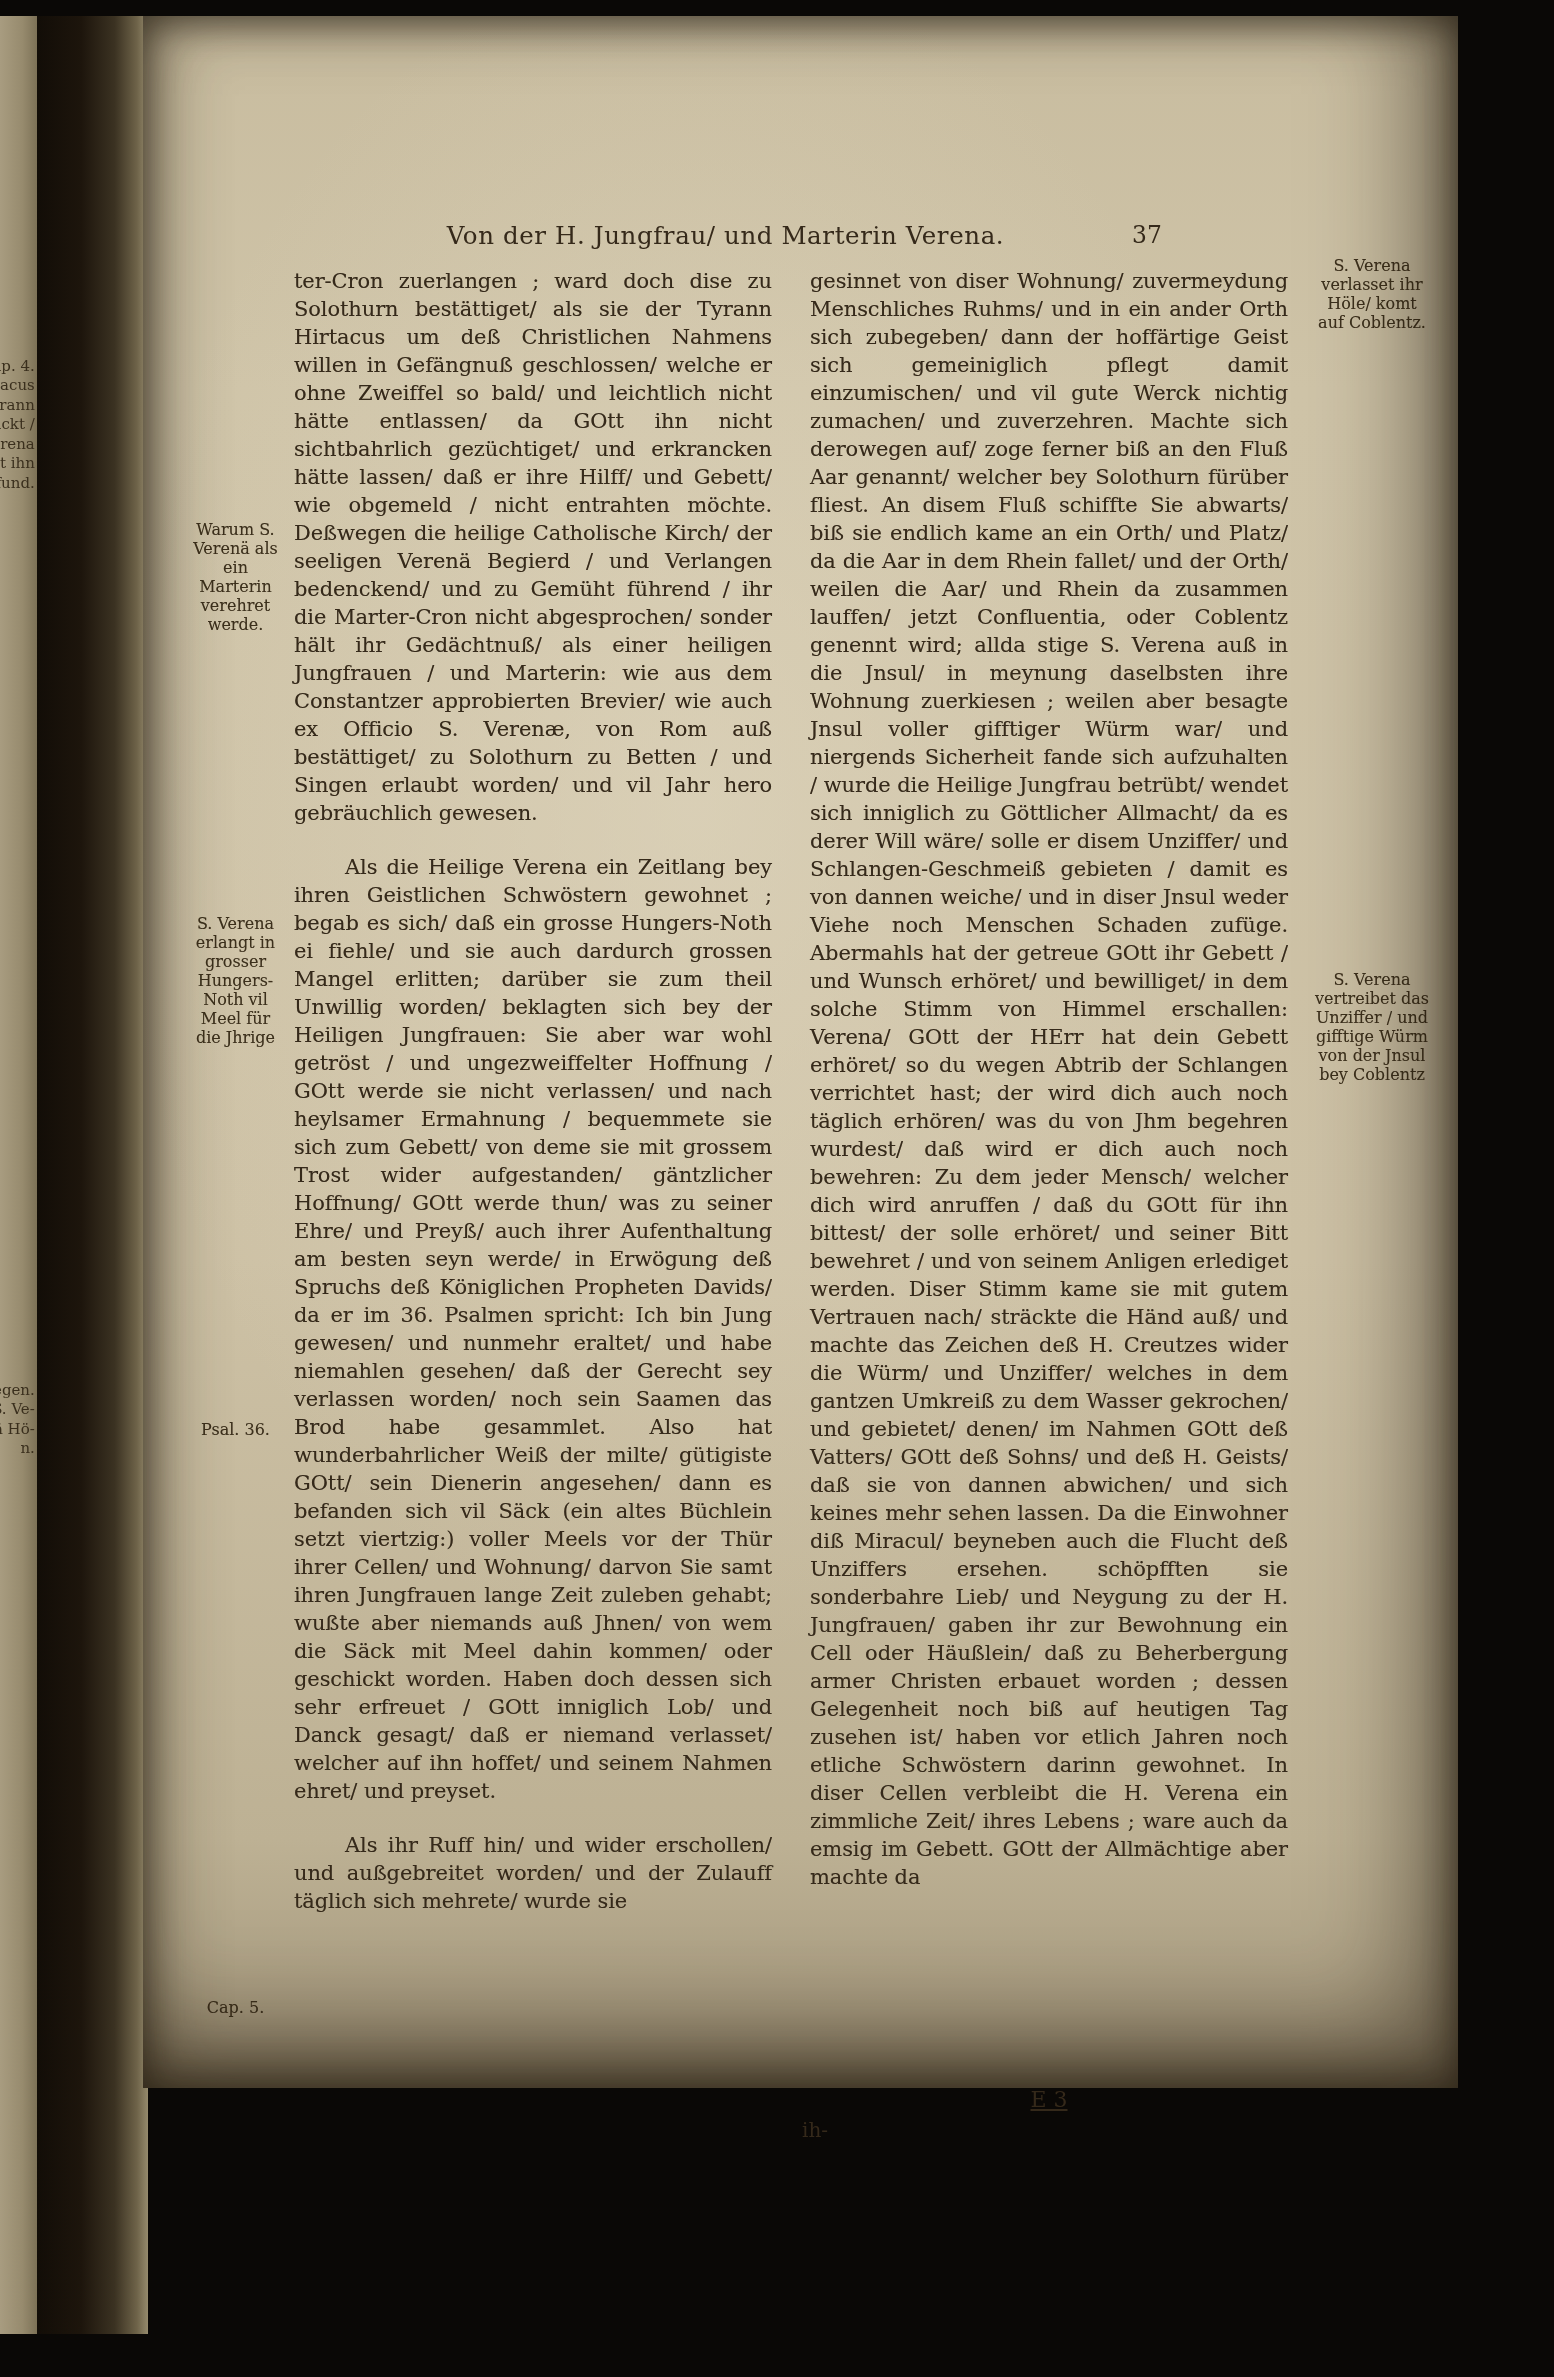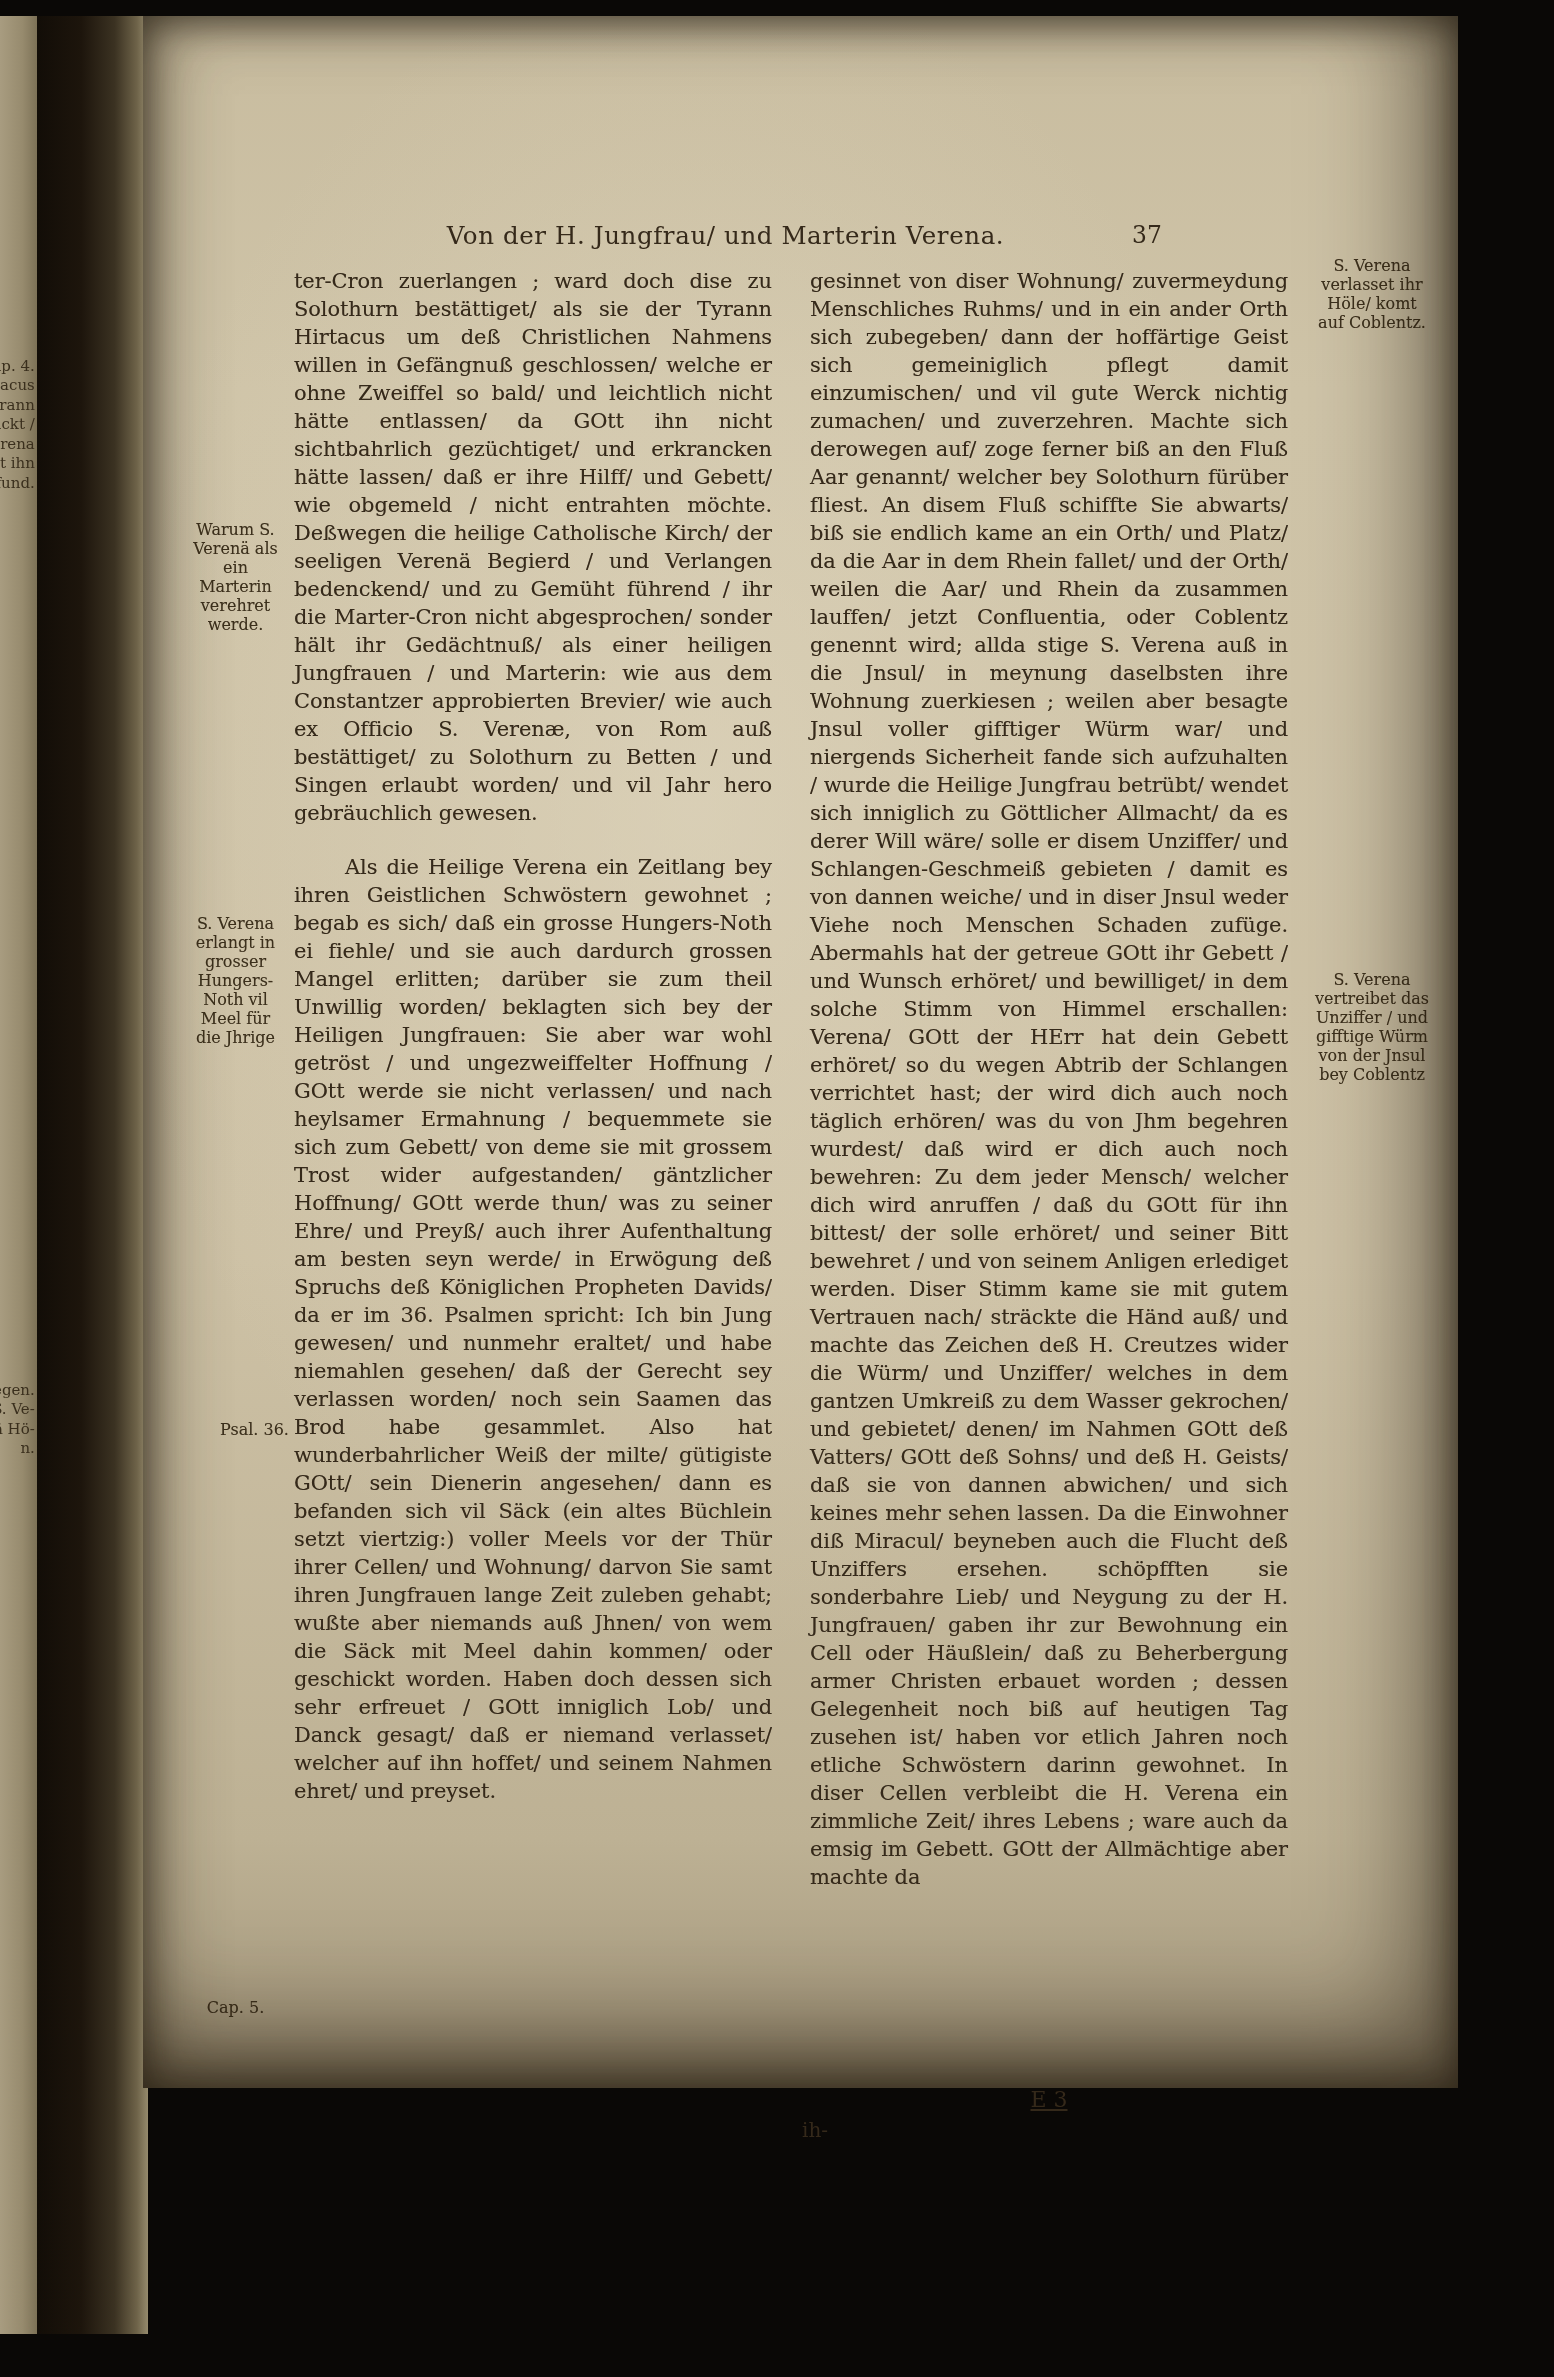--- a/index.html
+++ b/index.html
@@ -57,21 +57,21 @@
   .col p + p{margin-top:26px;}
   .col p.ind{text-indent:51px;}
   .note{
     position:absolute;font-size:16px;line-height:19px;color:#3c301c;
     text-align:center;text-shadow:0 0 0.6px rgba(53,41,26,.3);
   }
   .note-l{left:48px;width:89px;}
   .note-r{left:1169px;width:120px;}
   .n-warum{top:504px;}
   .n-hunger{top:898px;}
-  .n-psal{top:1404px;margin-left:19px;}
+  .n-psal{top:1404px;}
   .n-cap5{top:1982px;}
   .n-verlasset{top:240px;}
   .n-vertreibet{top:947px;margin-top:7px;}
   .signature{position:absolute;top:2071px;left:659px;width:494px;text-align:center;font-size:22px;text-decoration:underline;}
   .catchword{position:absolute;top:2102px;left:659px;width:494px;text-align:left;font-size:20px;}
 </style>
 </head>
 <body>
 
 <div class="scan">
@@ -102,20 +102,21 @@
     <div class="page-number">37</div>
 
     <div class="note note-l n-warum">Warum S. Verenä als ein Marterin verehret werde.</div>
     <div class="note note-l n-hunger">S. Verena erlangt in grosser Hungers-Noth vil Meel für die Jhrige</div>
     <div class="note note-l n-psal">Psal. 36.</div>
     <div class="note note-l n-cap5">Cap. 5.</div>
 
     <div class="col col-left">
       <p>ter-Cron zuerlangen ; ward doch dise zu Solothurn bestättiget/ als sie der Tyrann Hirtacus um deß Christlichen Nahmens willen in Gefängnuß geschlossen/ welche er ohne Zweiffel so bald/ und leichtlich nicht hätte entlassen/ da GOtt ihn nicht sichtbahrlich gezüchtiget/ und erkrancken hätte lassen/ daß er ihre Hilff/ und Gebett/ wie obgemeld / nicht entrahten möchte. Deßwegen die heilige Catholische Kirch/ der seeligen Verenä Begierd / und Verlangen bedenckend/ und zu Gemüht führend / ihr die Marter-Cron nicht abgesprochen/ sonder hält ihr Gedächtnuß/ als einer heiligen Jungfrauen / und Marterin: wie aus dem Constantzer approbierten Brevier/ wie auch ex Officio S. Verenæ, von Rom auß bestättiget/ zu Solothurn zu Betten / und Singen erlaubt worden/ und vil Jahr hero gebräuchlich gewesen.</p>
       <p class="ind">Als die Heilige Verena ein Zeitlang bey ihren Geistlichen Schwöstern gewohnet ; begab es sich/ daß ein grosse Hungers-Noth ei fiehle/ und sie auch dardurch grossen Mangel erlitten; darüber sie zum theil Unwillig worden/ beklagten sich bey der Heiligen Jungfrauen: Sie aber war wohl getröst / und ungezweiffelter Hoffnung / GOtt werde sie nicht verlassen/ und nach heylsamer Ermahnung / bequemmete sie sich zum Gebett/ von deme sie mit grossem Trost wider aufgestanden/ gäntzlicher Hoffnung/ GOtt werde thun/ was zu seiner Ehre/ und Preyß/ auch ihrer Aufenthaltung am besten seyn werde/ in Erwögung deß Spruchs deß Königlichen Propheten Davids/ da er im 36. Psalmen spricht: Ich bin Jung gewesen/ und nunmehr eraltet/ und habe niemahlen gesehen/ daß der Gerecht sey verlassen worden/ noch sein Saamen das Brod habe gesammlet. Also hat wunderbahrlicher Weiß der milte/ gütigiste GOtt/ sein Dienerin angesehen/ dann es befanden sich vil Säck (ein altes Büchlein setzt viertzig:) voller Meels vor der Thür ihrer Cellen/ und Wohnung/ darvon Sie samt ihren Jungfrauen lange Zeit zuleben gehabt; wußte aber niemands auß Jhnen/ von wem die Säck mit Meel dahin kommen/ oder geschickt worden. Haben doch dessen sich sehr erfreuet / GOtt inniglich Lob/ und Danck gesagt/ daß er niemand verlasset/ welcher auf ihn hoffet/ und seinem Nahmen ehret/ und preyset.</p>
+      <p class="ind">Als ihr Ruff hin/ und wider erschollen/ und außgebreitet worden/ und der Zulauff täglich sich mehrete/ wurde sie</p>
     </div>
 
     <div class="col col-right">
       <p>gesinnet von diser Wohnung/ zuvermeydung Menschliches Ruhms/ und in ein ander Orth sich zubegeben/ dann der hoffärtige Geist sich gemeiniglich pflegt damit einzumischen/ und vil gute Werck nichtig zumachen/ und zuverzehren. Machte sich derowegen auf/ zoge ferner biß an den Fluß Aar genannt/ welcher bey Solothurn fürüber fliest. An disem Fluß schiffte Sie abwarts/ biß sie endlich kame an ein Orth/ und Platz/ da die Aar in dem Rhein fallet/ und der Orth/ weilen die Aar/ und Rhein da zusammen lauffen/ jetzt Confluentia, oder Coblentz genennt wird; allda stige S. Verena auß in die Jnsul/ in meynung daselbsten ihre Wohnung zuerkiesen ; weilen aber besagte Jnsul voller gifftiger Würm war/ und niergends Sicherheit fande sich aufzuhalten / wurde die Heilige Jungfrau betrübt/ wendet sich inniglich zu Göttlicher Allmacht/ da es derer Will wäre/ solle er disem Unziffer/ und Schlangen-Geschmeiß gebieten / damit es von dannen weiche/ und in diser Jnsul weder Viehe noch Menschen Schaden zufüge. Abermahls hat der getreue GOtt ihr Gebett / und Wunsch erhöret/ und bewilliget/ in dem solche Stimm von Himmel erschallen: Verena/ GOtt der HErr hat dein Gebett erhöret/ so du wegen Abtrib der Schlangen verrichtet hast; der wird dich auch noch täglich erhören/ was du von Jhm begehren wurdest/ daß wird er dich auch noch bewehren: Zu dem jeder Mensch/ welcher dich wird anruffen / daß du GOtt für ihn bittest/ der solle erhöret/ und seiner Bitt bewehret / und von seinem Anligen erlediget werden. Diser Stimm kame sie mit gutem Vertrauen nach/ sträckte die Händ auß/ und machte das Zeichen deß H. Creutzes wider die Würm/ und Unziffer/ welches in dem gantzen Umkreiß zu dem Wasser gekrochen/ und gebietet/ denen/ im Nahmen GOtt deß Vatters/ GOtt deß Sohns/ und deß H. Geists/ daß sie von dannen abwichen/ und sich keines mehr sehen lassen. Da die Einwohner diß Miracul/ beyneben auch die Flucht deß Unziffers ersehen. schöpfften sie sonderbahre Lieb/ und Neygung zu der H. Jungfrauen/ gaben ihr zur Bewohnung ein Cell oder Häußlein/ daß zu Beherbergung armer Christen erbauet worden ; dessen Gelegenheit noch biß auf heutigen Tag zusehen ist/ haben vor etlich Jahren noch etliche Schwöstern darinn gewohnet. In diser Cellen verbleibt die H. Verena ein zimmliche Zeit/ ihres Lebens ; ware auch da emsig im Gebett. GOtt der Allmächtige aber machte da</p>
     </div>
 
     <div class="note note-r n-verlasset">S. Verena verlasset ihr Höle/ komt auf Coblentz.</div>
     <div class="note note-r n-vertreibet">S. Verena vertreibet das Unziffer / und gifftige Würm von der Jnsul bey Coblentz</div>
 
     <div class="signature">E 3</div>

